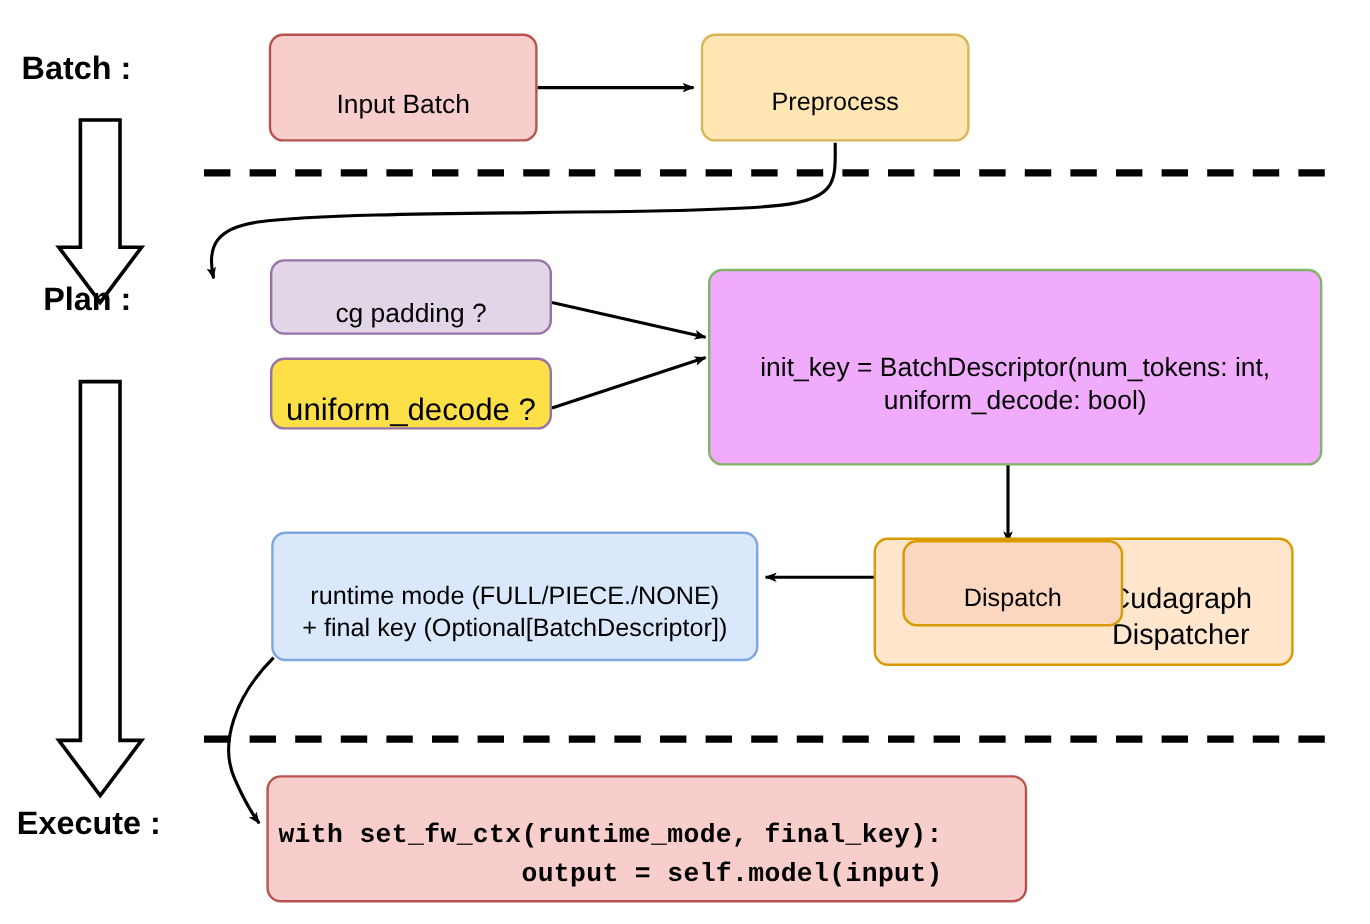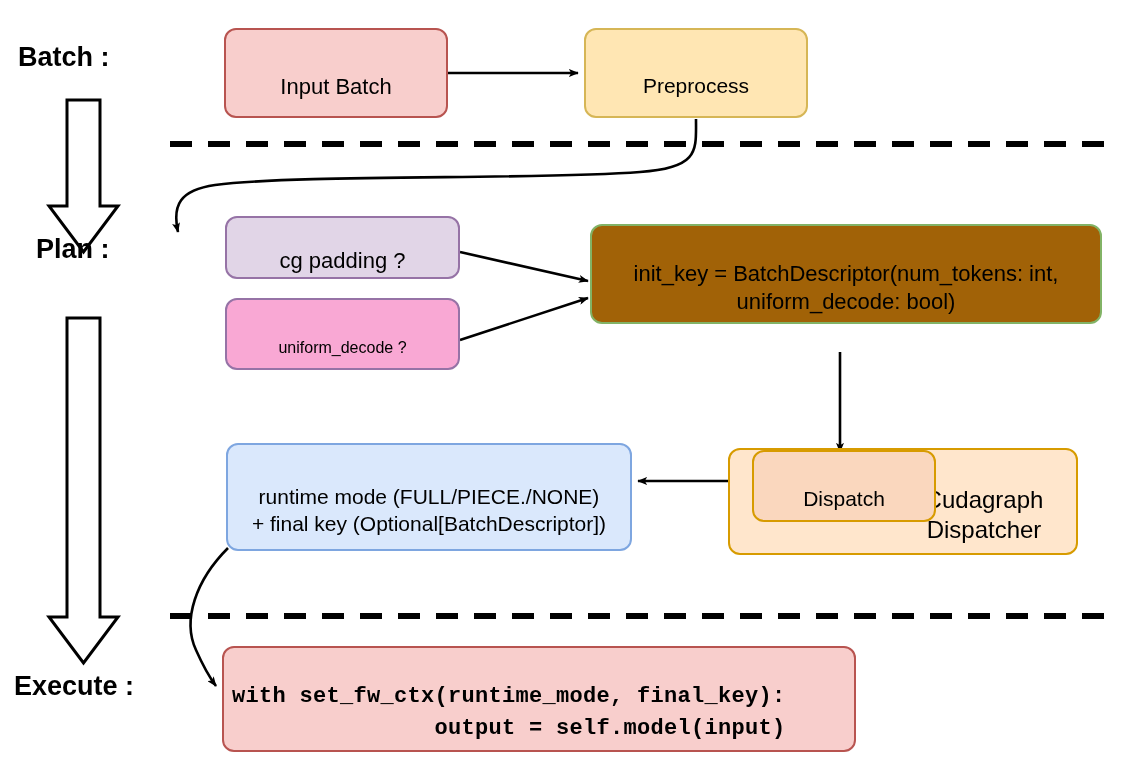--- a/index.html
+++ b/index.html
@@ -114,27 +114,27 @@
   <div class="node" style="left:584px; top:28px; width:224px; height:90px;
               background:#ffe6b3; border-color:#d6b656; font-size:21px;">
     <span class="node-text">Preprocess</span>
   </div>
 
   <div class="node" style="left:225px; top:216px; width:235px; height:63px;
               background:#e1d5e7; border-color:#9673a6; font-size:22px;">
     <span class="node-text">cg padding ?</span>
   </div>
 
-  <div class="node" style="left:225px; top:298px; width:235px; height:72px;
-              background:#f9a8d4; border-color:#9673a6; font-size:16px;">
+  <div class="node" style="left:225px; top:298px; width:235px; height:60px;
+              background:#fde047; border-color:#9673a6; font-size:26px;">
     <span class="node-text">uniform_decode ?</span>
   </div>
 
-  <div class="node" style="left:590px; top:224px; width:512px; height:100px;
-              background:#a16207; border-color:#82b366; font-size:22px;">
+  <div class="node" style="left:590px; top:224px; width:512px; height:164px;
+              background:#f0abfc; border-color:#82b366; font-size:22px;">
     <span class="node-text">init_key = BatchDescriptor(num_tokens: int,
 uniform_decode: bool)</span>
   </div>
 
   <div class="node" style="left:728px; top:448px; width:350px; height:107px;
               background:#ffe6cc; border-color:#d79b00; font-size:24px;
               justify-content:flex-end; padding-right:4px;">
     <span class="node-text" style="width:160px;">Cudagraph
 Dispatcher</span>
   </div>

